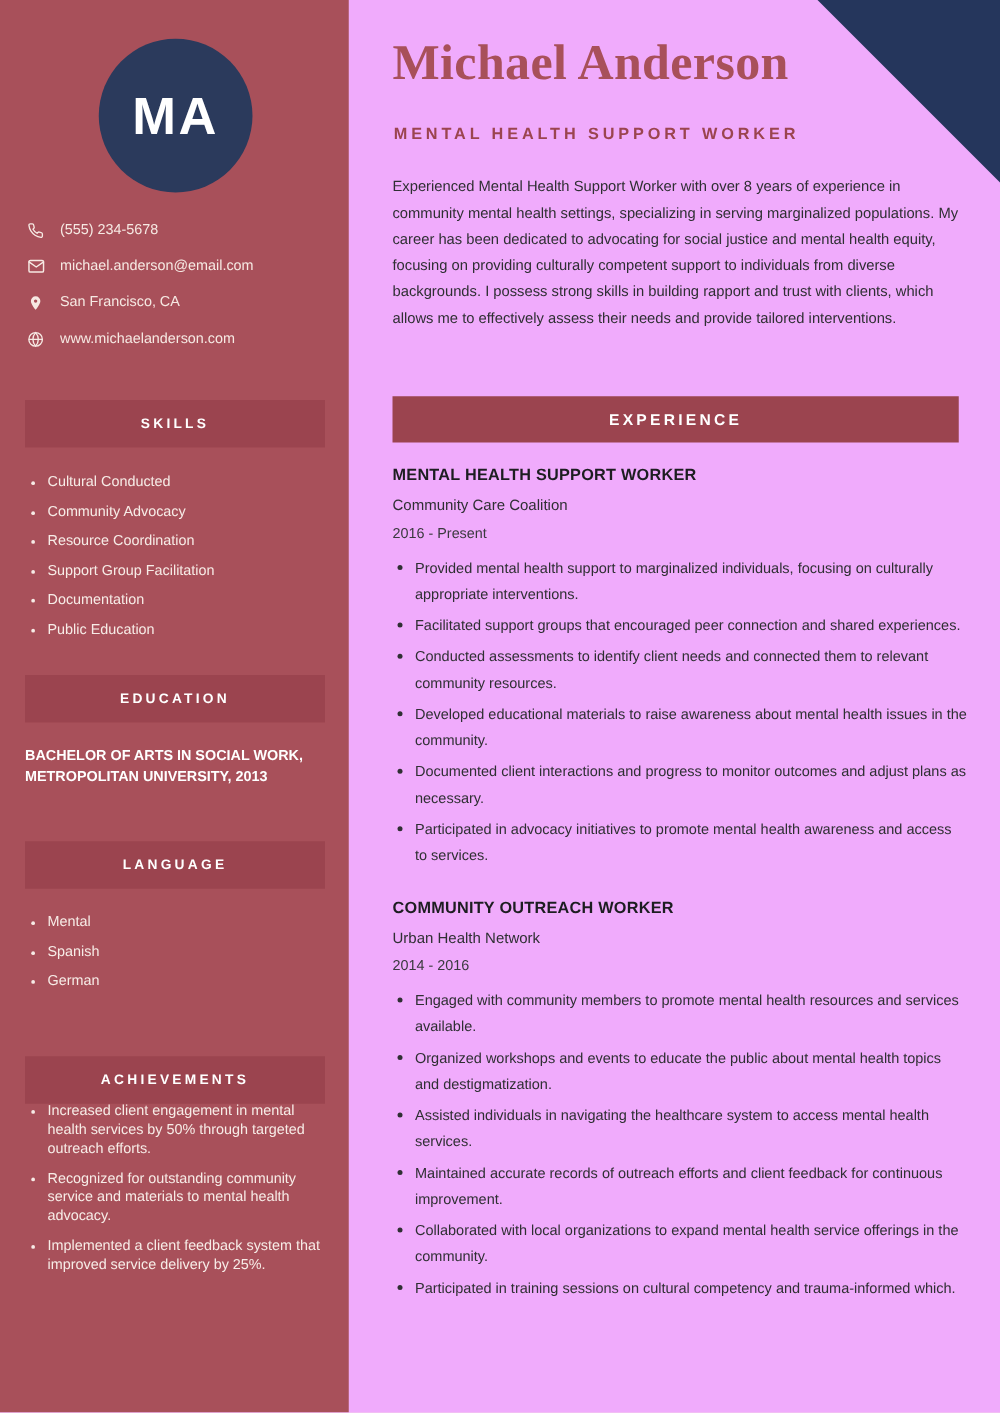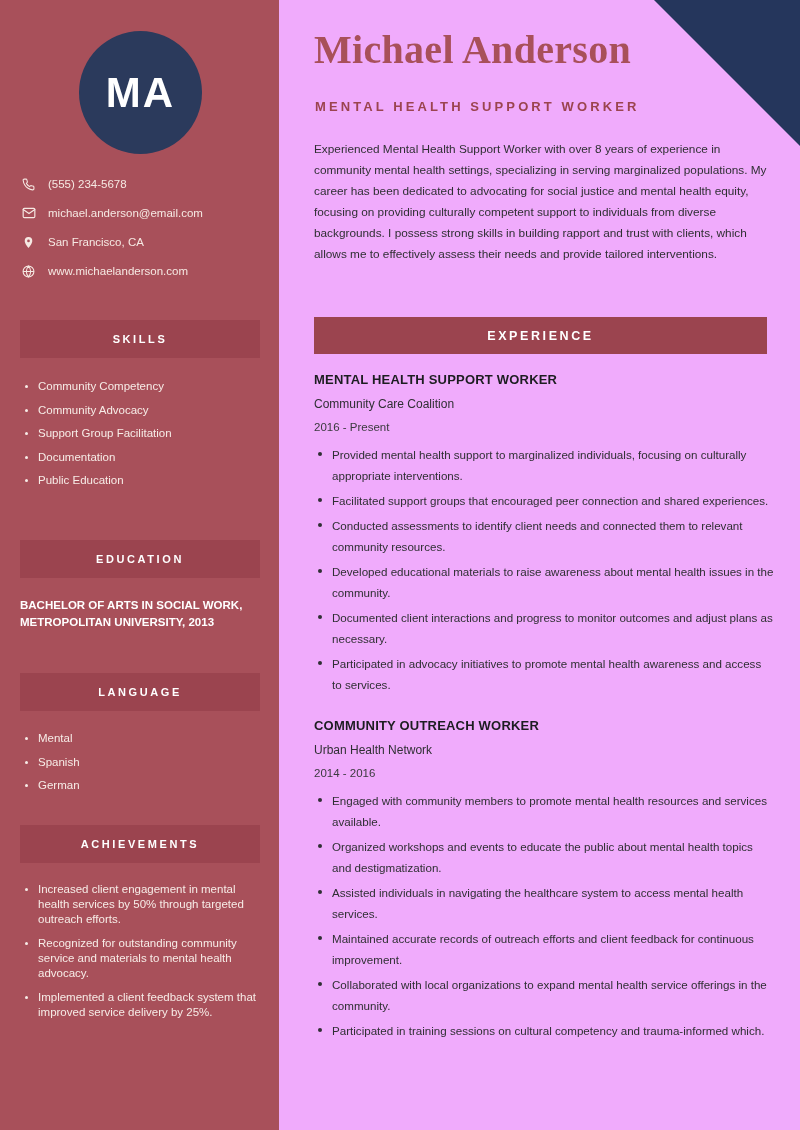--- a/index.html
+++ b/index.html
@@ -279,38 +279,39 @@
               <path d="M2 12h20M12 2a15.3 15.3 0 0 1 4 10 15.3 15.3 0 0 1-4 10 15.3 15.3 0 0 1-4-10 15.3 15.3 0 0 1 4-10z"></path>
             </svg>
         </span>
         <span class="txt">www.michaelanderson.com</span>
       </div>
 
     </div>
 
     <div class="sec-head" style="top:320px;">SKILLS</div>
     <ul class="bullets" style="top:379px;">
-      <li>Community Competency</li>
+      <li>Cultural Conducted</li>
       <li>Community Advocacy</li>
+      <li>Resource Coordination</li>
       <li>Support Group Facilitation</li>
       <li>Documentation</li>
       <li>Public Education</li>
     </ul>
 
     <div class="sec-head" style="top:540px;">EDUCATION</div>
     <div class="edu-text" style="top:597px;">BACHELOR OF ARTS IN SOCIAL WORK, METROPOLITAN UNIVERSITY, 2013</div>
 
     <div class="sec-head" style="top:673px;">LANGUAGE</div>
     <ul class="bullets" style="top:731px;">
       <li>Mental</li>
       <li>Spanish</li>
       <li>German</li>
     </ul>
 
-    <div class="sec-head" style="top:825px;">ACHIEVEMENTS</div>
+    <div class="sec-head" style="top:845px;">ACHIEVEMENTS</div>
     <ul class="bullets achv" style="top:882px;">
       <li>Increased client engagement in mental health services by 50% through targeted outreach efforts.</li>
       <li>Recognized for outstanding community service and materials to mental health advocacy.</li>
       <li>Implemented a client feedback system that improved service delivery by 25%.</li>
     </ul>
 
   </div>
 
   <div class="main">
 

